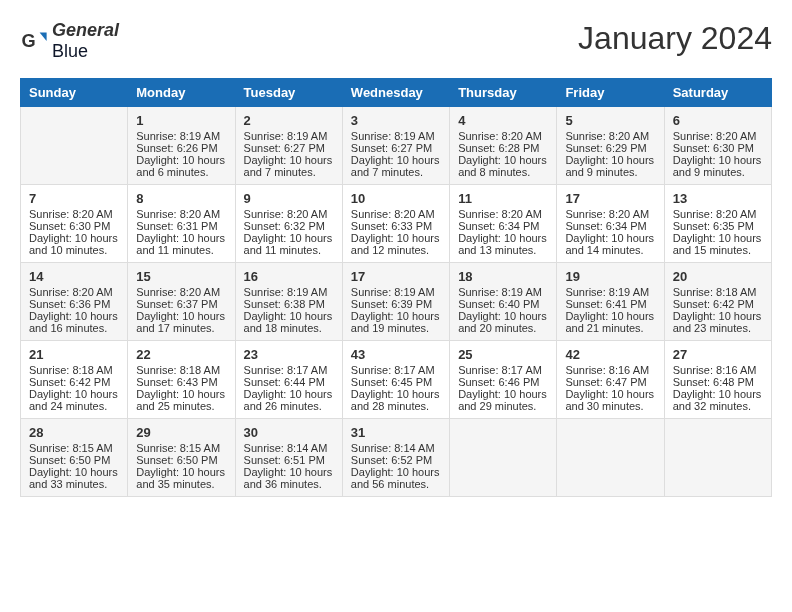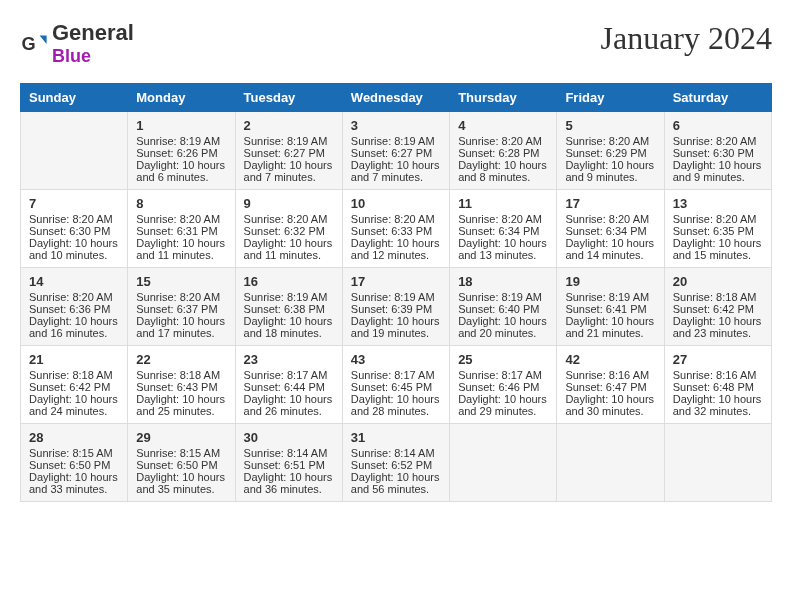--- a/index.html
+++ b/index.html
@@ -15,36 +15,36 @@
       justify-content: space-between;
       align-items: flex-start;
       margin-bottom: 16px;
     }
     .logo {
       display: flex;
       align-items: center;
       gap: 4px;
     }
     .logo-text-general {
-      font-size: 22px;
+      font-size: 18px;
       font-weight: bold;
       color: #333;
+      font-style: italic;
     }
     .logo-text-blue {
       font-size: 18px;
-      font-weight: bold;
-      color: #a21caf;
+      font-weight: normal;
+      color: #0f172a;
     }
     .logo-icon {
       width: 28px;
       height: 28px;
     }
     .title-block {
       text-align: right;
-      font-family: Liberation Serif, serif;
     }
     .month-year {
       font-size: 32px;
       color: #333;
       font-weight: normal;
     }
     .location {
       font-size: 16px;
       color: #555;
     }

